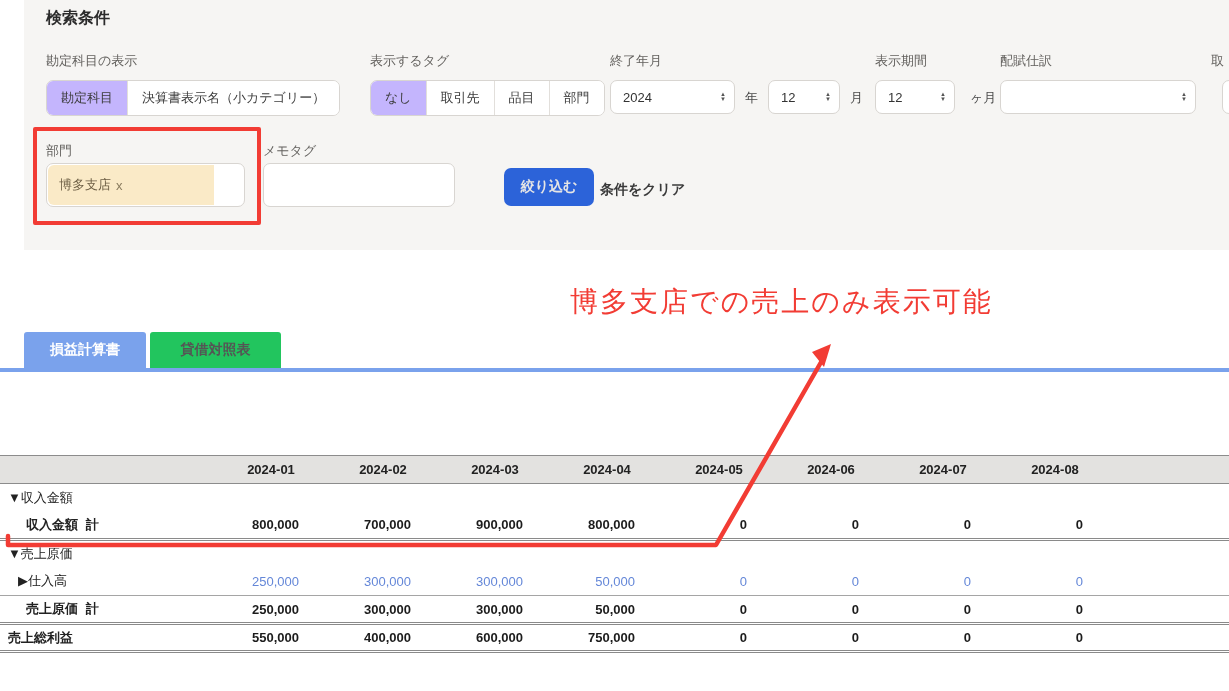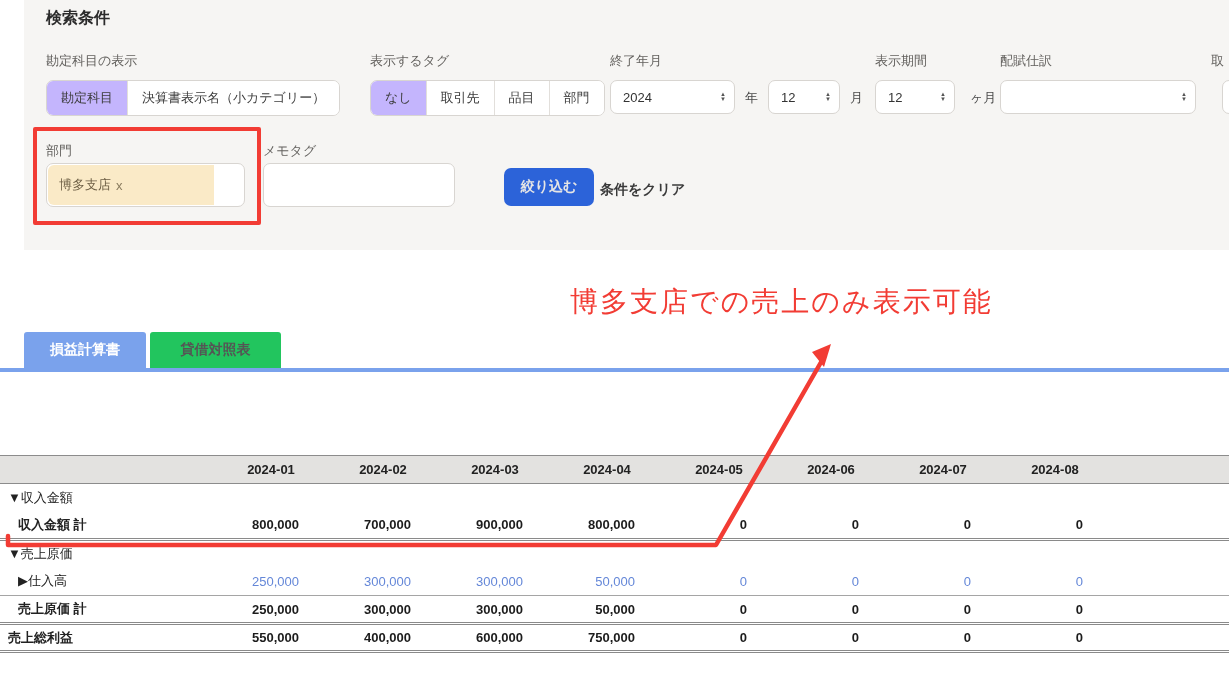--- a/index.html
+++ b/index.html
@@ -47,21 +47,21 @@
   .report thead th{background:#e3e2e0;border-top:1px solid #8c8c8c;border-bottom:1px solid #8c8c8c;
     font-weight:bold;color:#222;text-align:center;}
   .report td.num{text-align:right;padding-right:28px;color:#1c1c1c;}
   .report td.rowlabel{text-align:left;color:#222;}
   .report tr.section td{border-bottom:none;}
   .report tr.section .rowlabel{font-weight:normal;padding-left:8px;}
   .report tr.detail td{border-bottom:1px solid #a5a5a5;}
   .report tr.detail .rowlabel{padding-left:18px;}
   .report tr.detail td.link{color:var(--link_blue,#6487d8);cursor:pointer;}
   .report tr.total td{border-bottom:3px double #8a8a8a;font-weight:bold;}
-  .report tr.total .rowlabel{padding-left:18px;}
+  .report tr.total .rowlabel{padding-left:26px;font-family:Liberation Mono, monospace;}
   .report tr.grand_total td{border-bottom:3px double #8a8a8a;font-weight:bold;}
   .report tr.grand_total .rowlabel{padding-left:8px;}
   .overlay{position:absolute;left:0;top:0;z-index:40;pointer-events:none;}
 </style>
 </head>
 <body>
 
 <div class="panel"></div>
 <div class="panel-title">検索条件</div>
 

